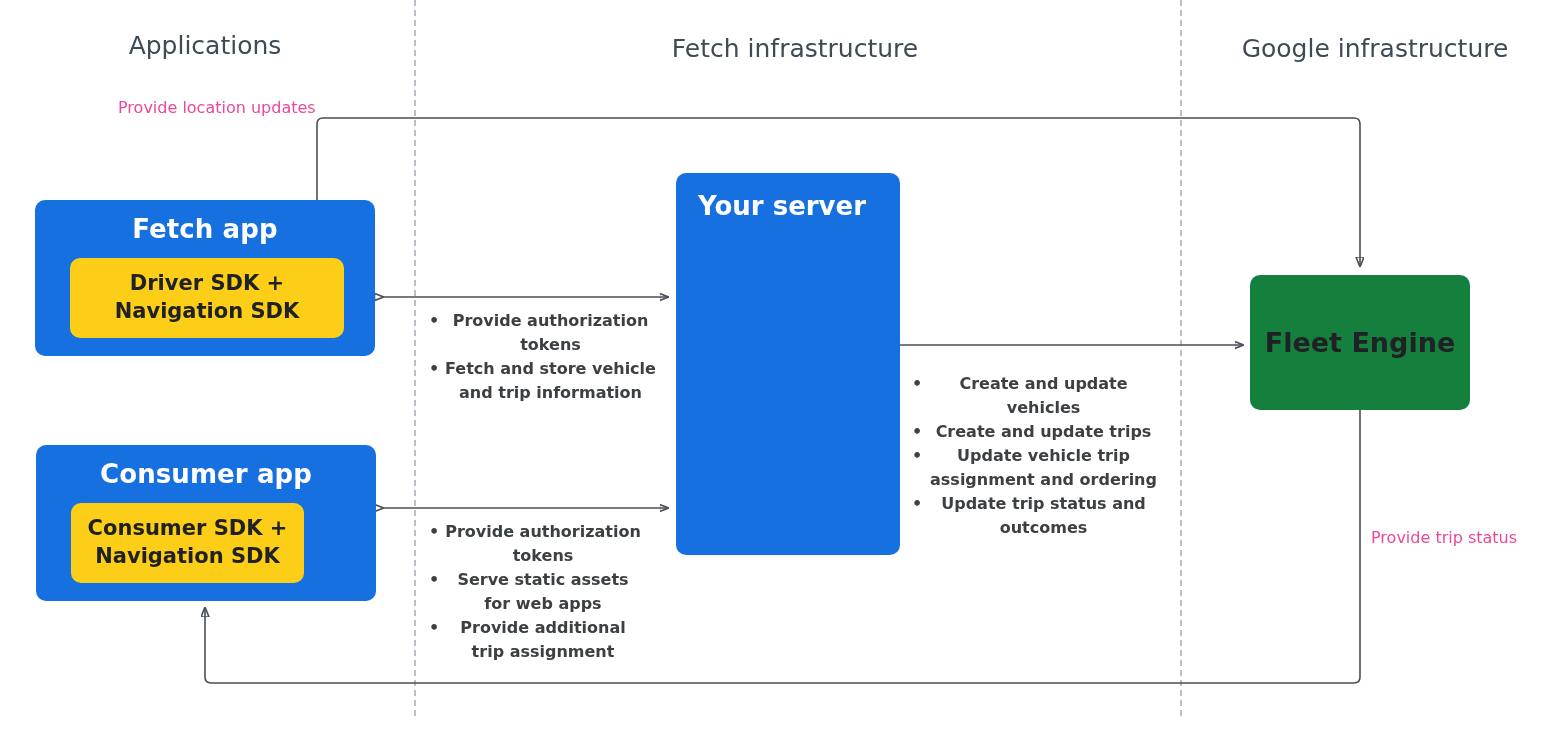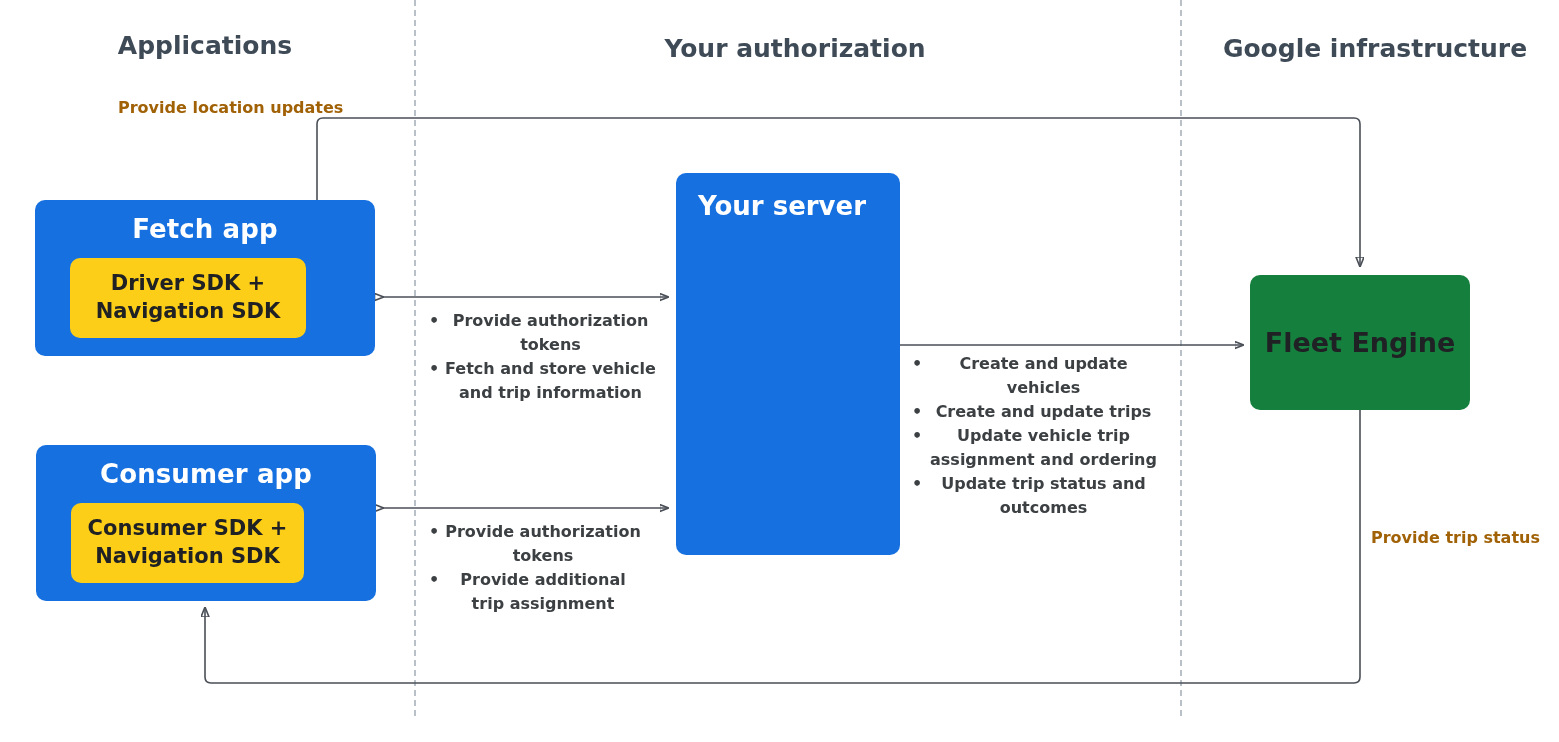--- a/index.html
+++ b/index.html
@@ -3,21 +3,21 @@
 <meta charset="utf-8">
 <style>
   html,body{margin:0;padding:0;background:#ffffff;}
   body{font-family:"DejaVu Sans","Liberation Sans",sans-serif;}
   #stage{position:relative;width:1559px;height:742px;background:#ffffff;overflow:hidden;}
 
   .zone-title{
     position:absolute;
     font-family:"DejaVu Sans","Liberation Sans",sans-serif;
     font-size:25px;
-    font-weight:700;
+    font-weight:400;
     color:#3f4a57;
     white-space:nowrap;
     text-align:center;
   }
 
   .divider{position:absolute;top:0;width:0;border-left:2px dashed #b9c0c7;}
 
   .box{
     position:absolute;
     box-sizing:border-box;
@@ -67,22 +67,22 @@
     font-size:27px;
     font-weight:700;
     text-align:center;
     width:100%;
   }
   .box-center{justify-content:center;}
 
   .note{
     position:absolute;
     font-size:16px;
-    font-weight:700;
-    color:#a16207;
+    font-weight:400;
+    color:#ec4899;
     line-height:1.5;
     white-space:nowrap;
   }
 
   .bullets{
     position:absolute;
     font-size:16px;
     font-weight:700;
     color:#3c4043;
     line-height:1.5;
@@ -106,21 +106,21 @@
 </style>
 </head>
 <body>
 
 <div id="stage">
 
   <div class="divider" style="left:414px;height:716px;"></div>
   <div class="divider" style="left:1180px;height:716px;"></div>
 
   <div class="zone-title" style="left:60px;top:31px;width:290px;">Applications</div>
-  <div class="zone-title" style="left:645px;top:34px;width:300px;">Your authorization</div>
+  <div class="zone-title" style="left:645px;top:34px;width:300px;">Fetch infrastructure</div>
   <div class="zone-title" style="left:1185px;top:34px;width:380px;">Google infrastructure</div>
 
   <svg class="wires" viewBox="0 0 1559 742">
     <defs>
       <marker id="ah" markerWidth="10" markerHeight="10" refX="9" refY="4" orient="auto" markerUnits="userSpaceOnUse">
         <path d="M0,0 L10,4 L0,8 z" fill="#3c4247" stroke="none"></path>
       </marker>
       <marker id="ahs" markerWidth="9" markerHeight="9" refX="8.5" refY="3.6" orient="auto" markerUnits="userSpaceOnUse">
         <path d="M0,0 L9,3.6 L0,7.2 z" fill="#3c4247" stroke="none"></path>
       </marker>
@@ -133,21 +133,21 @@
     <line x1="383" y1="508" x2="668" y2="508" marker-start="url(#ahs)" marker-end="url(#ahs)"></line>
 
     <line x1="899" y1="345" x2="1243" y2="345" marker-end="url(#ahs)"></line>
 
     <path d="M1360,410 L1360,677 Q1360,683 1354,683 L211,683 Q205,683 205,677 L205,608" marker-end="url(#ah)"></path>
   </svg>
 
   <div class="box box-blue" style="left:35px;top:200px;width:340px;height:156px;">
     <div class="app-title">Fetch app</div>
   </div>
-  <div class="sdk-box" style="left:70px;top:258px;width:236px;height:80px;">
+  <div class="sdk-box" style="left:70px;top:258px;width:274px;height:80px;">
     <span style="white-space:pre-line;">Driver SDK +
 Navigation SDK</span>
   </div>
 
   <div class="box box-blue" style="left:36px;top:445px;width:340px;height:156px;">
     <div class="app-title">Consumer app</div>
   </div>
   <div class="sdk-box" style="left:71px;top:503px;width:233px;height:80px;">
     <span style="white-space:pre-line;">Consumer SDK +
 Navigation SDK</span>
@@ -168,25 +168,26 @@
   <div class="bullets" style="left:429px;top:309px;width:230px;">
     <ul>
       <li>Provide authorization tokens</li>
       <li>Fetch and store vehicle and trip information</li>
     </ul>
   </div>
 
   <div class="bullets" style="left:429px;top:520px;width:215px;">
     <ul>
       <li>Provide authorization tokens</li>
+      <li>Serve static assets for web apps</li>
       <li>Provide additional trip assignment</li>
     </ul>
   </div>
 
-  <div class="bullets" style="left:912px;top:352px;width:250px;">
+  <div class="bullets" style="left:912px;top:372px;width:250px;">
     <ul>
       <li>Create and update vehicles</li>
       <li>Create and update trips</li>
       <li>Update vehicle trip assignment and ordering</li>
       <li>Update trip status and outcomes</li>
     </ul>
   </div>
 
 </div>
 

